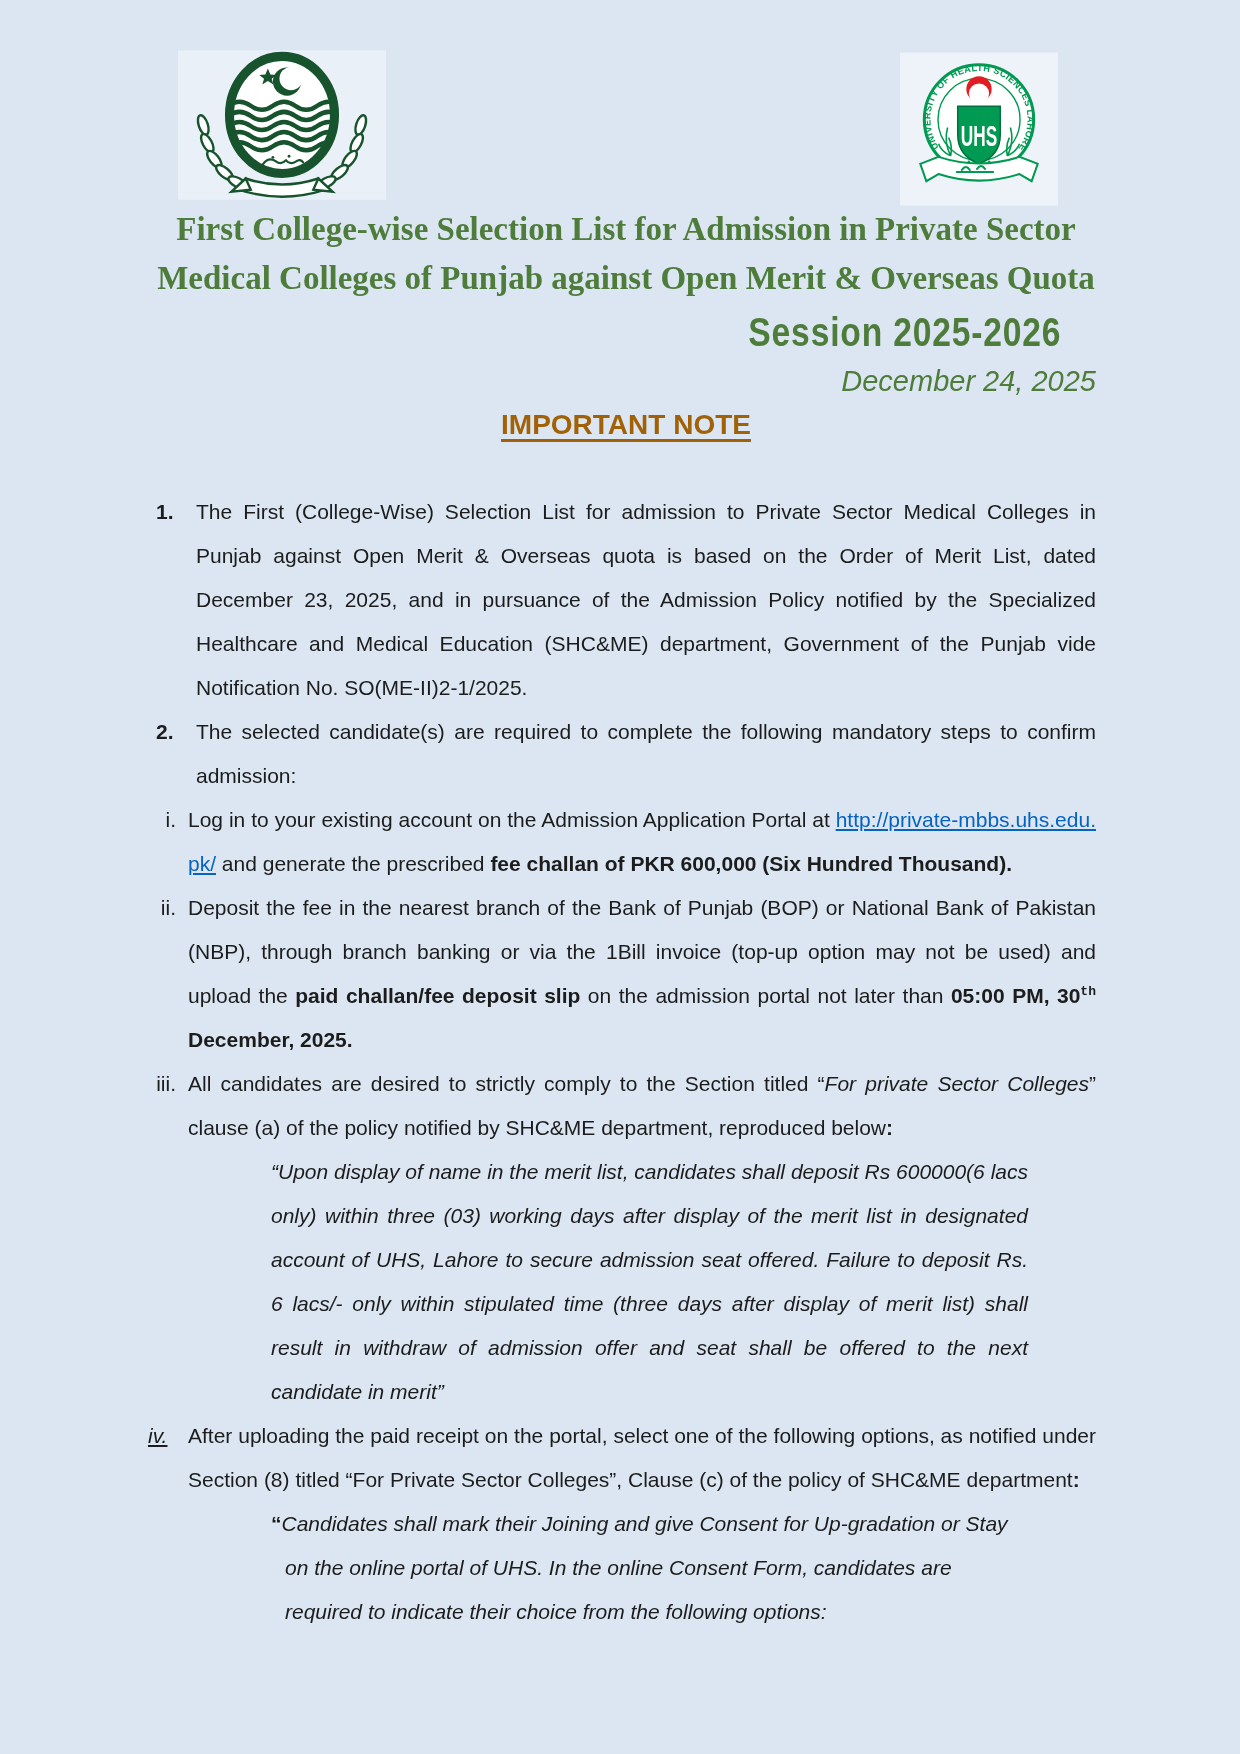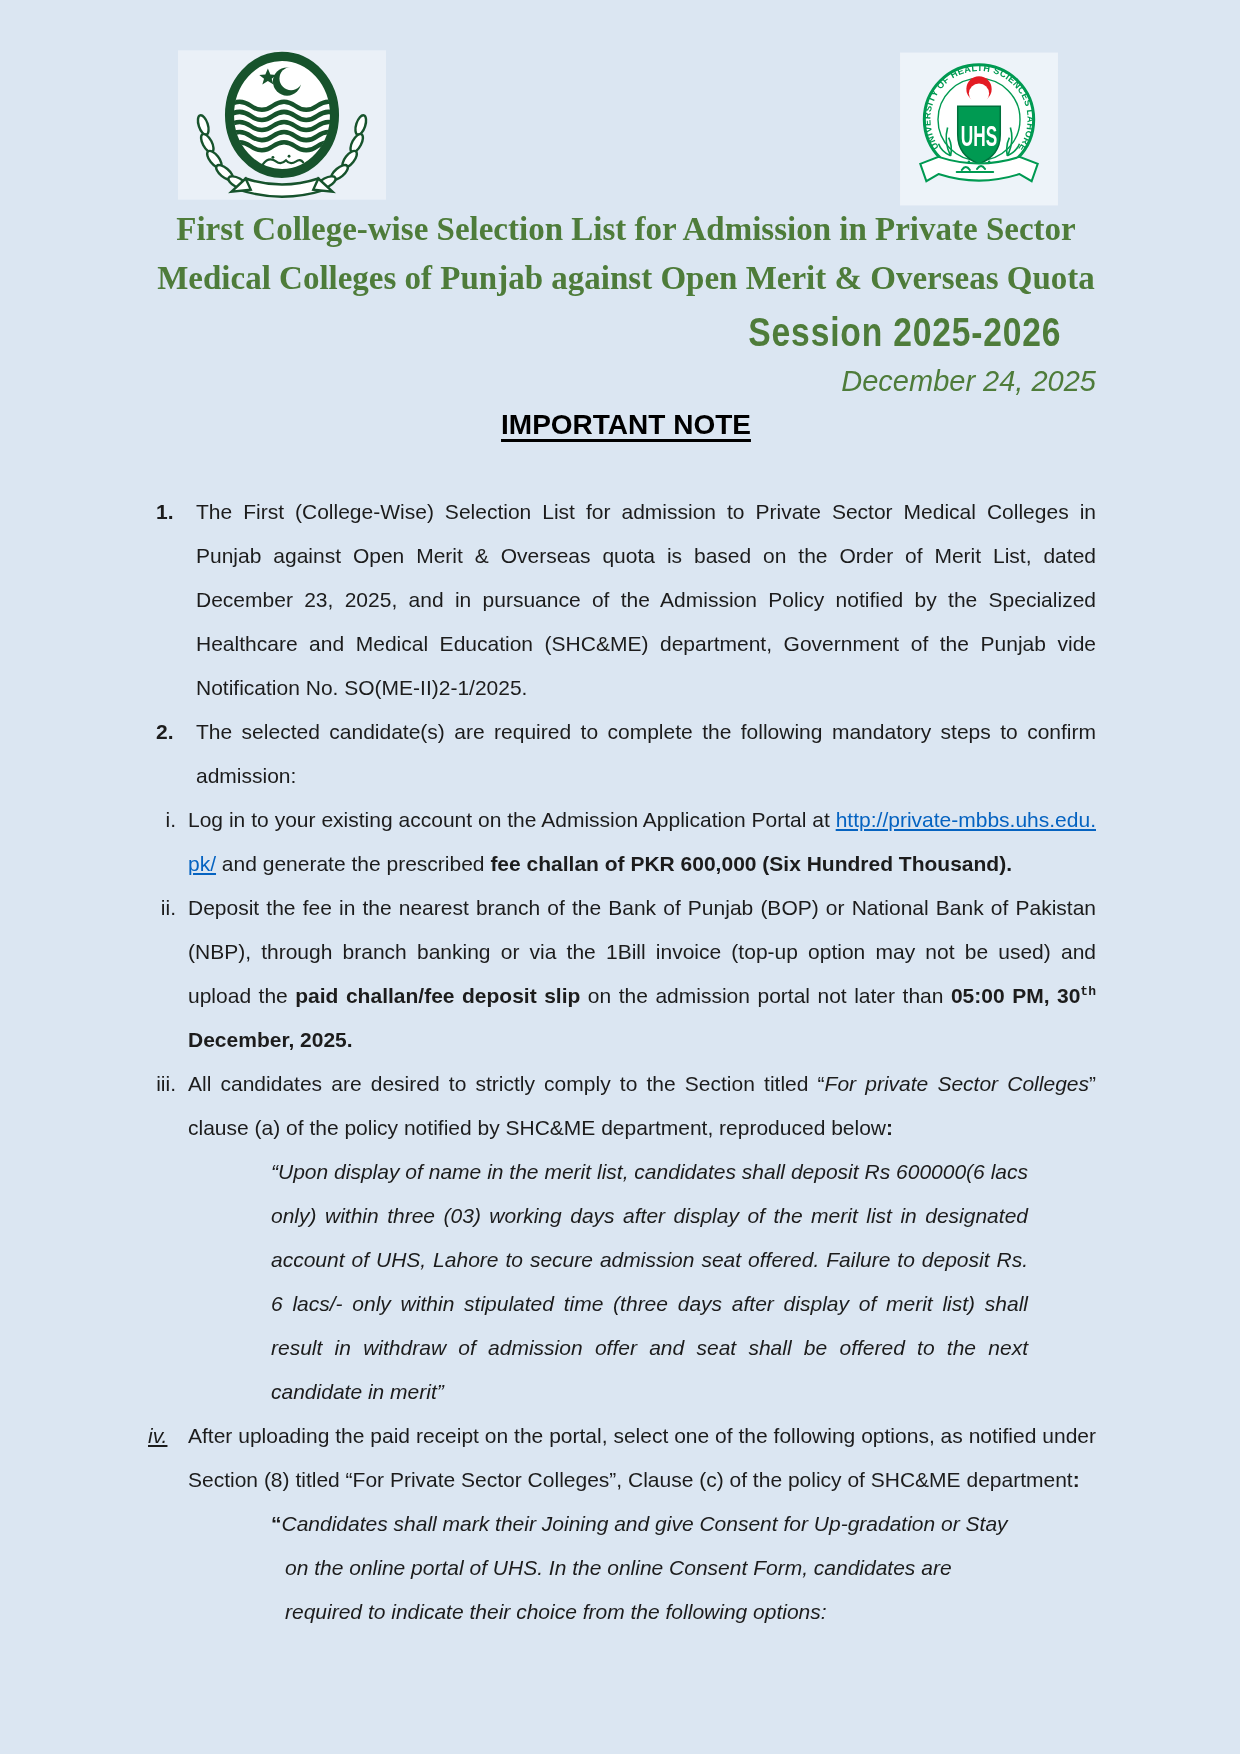--- a/index.html
+++ b/index.html
@@ -23,21 +23,21 @@
   .session span{
     display:inline-block;font-weight:bold;font-size:41px;line-height:48px;
     transform:scaleX(0.82);transform-origin:center;letter-spacing:1px;
   }
   .date{
     text-align:right;font-style:italic;color:#4e7c3a;
     font-size:29px;line-height:38px;margin-top:4px;
   }
   .note-heading{
     text-align:center;font-weight:bold;font-size:28px;line-height:42px;
-    color:#000000;margin-top:4px;
+    color:#a16207;margin-top:4px;
   }
   .note-heading span{text-decoration:underline;text-decoration-thickness:3px;text-underline-offset:5px;}
   .doc{margin-top:44px;font-size:21px;line-height:44px;text-align:justify;}
   .row{display:flex;align-items:flex-start;}
   .row .marker{flex:0 0 40px;font-weight:bold;text-align:left;}
   .row .txt{flex:1 1 auto;min-width:0;}
   .sub{margin-left:-10px;}
   .sub .marker{flex:0 0 42px;font-weight:normal;text-align:right;padding-right:12px;box-sizing:border-box;}
   .sub .marker.m-iv{text-align:left;font-style:italic;padding-right:0;padding-left:2px;text-decoration:underline;}
   .quote{margin-left:115px;width:757px;font-style:italic;}

